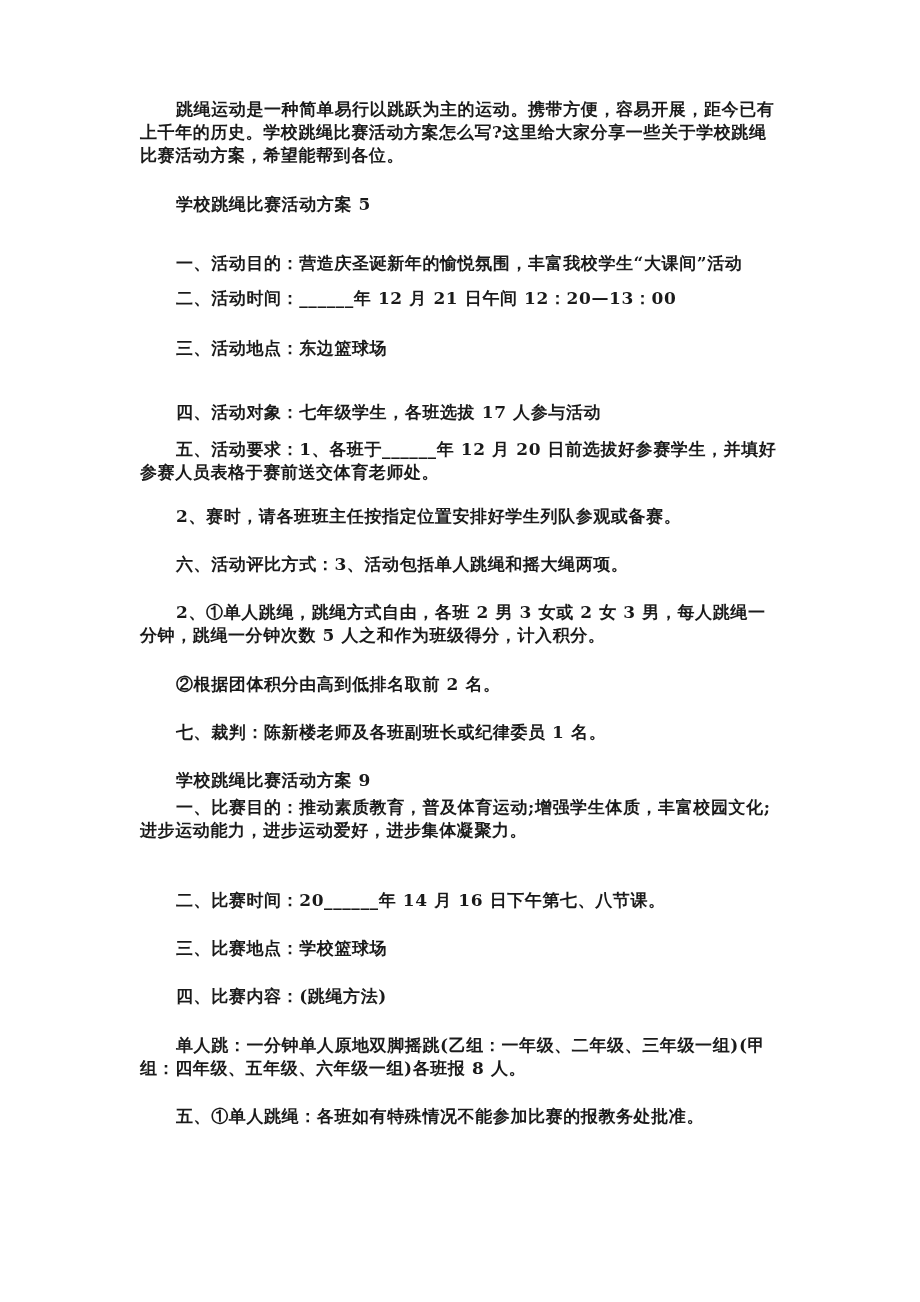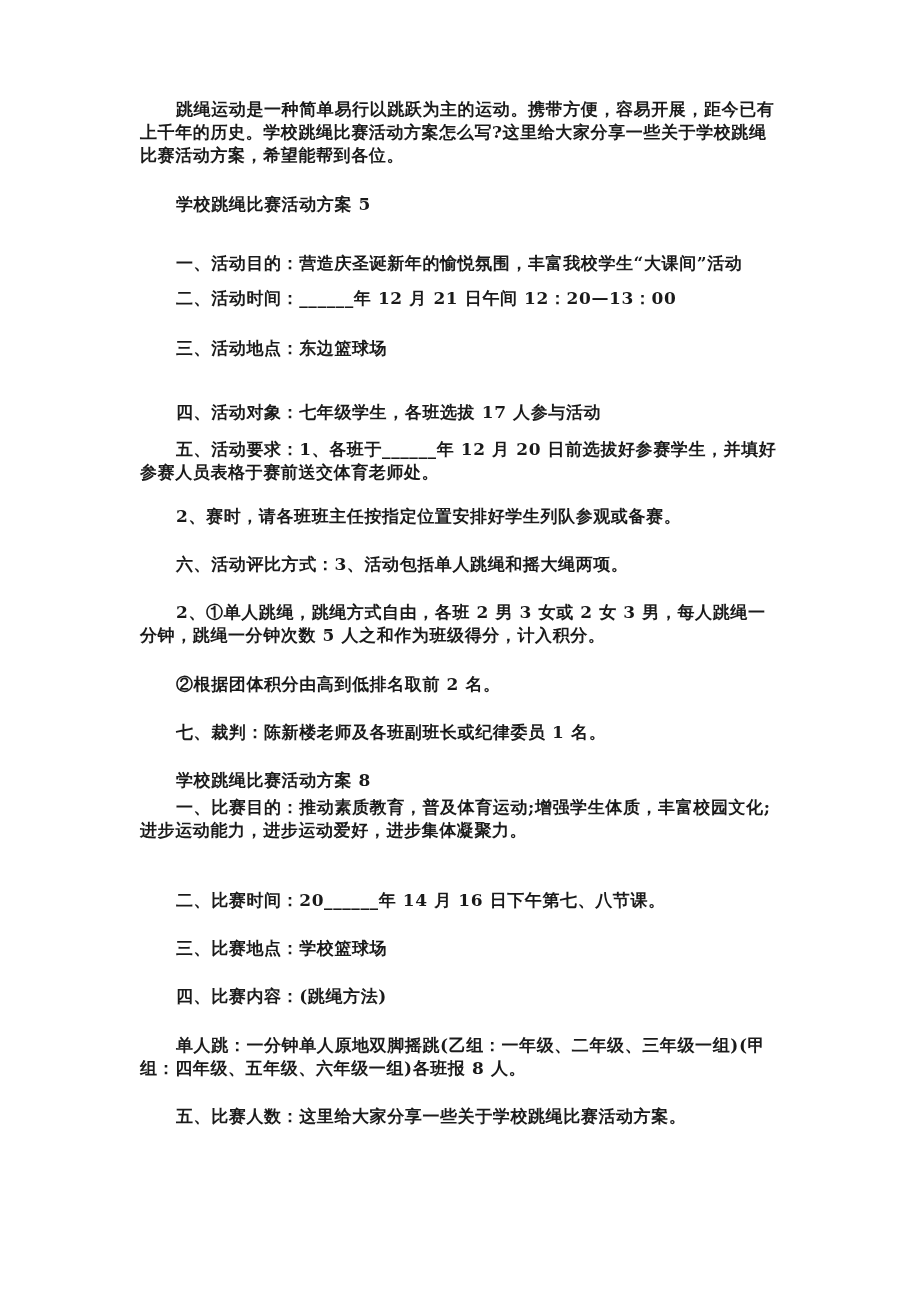--- a/index.html
+++ b/index.html
@@ -48,21 +48,21 @@
   <p class="p indent" style="top:287px;">二、活动时间：______年 12 月 21 日午间 12：20—13：00</p>
   <p class="p indent" style="top:337px;">三、活动地点：东边篮球场</p>
   <p class="p indent" style="top:401px;">四、活动对象：七年级学生，各班选拔 17 人参与活动</p>
   <p class="p indent" style="top:438px;">五、活动要求：1、各班于______年 12 月 20 日前选拔好参赛学生，并填好参赛人员表格于赛前送交体育老师处。</p>
   <p class="p indent" style="top:505px;">2、赛时，请各班班主任按指定位置安排好学生列队参观或备赛。</p>
   <p class="p indent" style="top:553px;">六、活动评比方式：3、活动包括单人跳绳和摇大绳两项。</p>
   <p class="p indent" style="top:601px;">2、①单人跳绳，跳绳方式自由，各班 2 男 3 女或 2 女 3 男，每人跳绳一分钟，跳绳一分钟次数 5 人之和作为班级得分，计入积分。</p>
   <p class="p indent" style="top:673px;">②根据团体积分由高到低排名取前 2 名。</p>
   <p class="p indent" style="top:721px;">七、裁判：陈新楼老师及各班副班长或纪律委员 1 名。</p>
 
-  <p class="p heading" style="top:769px;">学校跳绳比赛活动方案 8</p>
+  <p class="p heading" style="top:769px;">学校跳绳比赛活动方案 9</p>
 
   <p class="p indent" style="top:796px;">一、比赛目的：推动素质教育，普及体育运动;增强学生体质，丰富校园文化;进步运动能力，进步运动爱好，进步集体凝聚力。</p>
   <p class="p indent" style="top:889px;">二、比赛时间：20______年 14 月 16 日下午第七、八节课。</p>
   <p class="p indent" style="top:937px;">三、比赛地点：学校篮球场</p>
   <p class="p indent" style="top:985px;">四、比赛内容：(跳绳方法)</p>
   <p class="p indent" style="top:1034px;">单人跳：一分钟单人原地双脚摇跳(乙组：一年级、二年级、三年级一组)(甲组：四年级、五年级、六年级一组)各班报 8 人。</p>
-  <p class="p indent" style="top:1105px;">五、比赛人数：这里给大家分享一些关于学校跳绳比赛活动方案。</p>
+  <p class="p indent" style="top:1105px;">五、①单人跳绳：各班如有特殊情况不能参加比赛的报教务处批准。</p>
 </div>
 
 </body></html>

